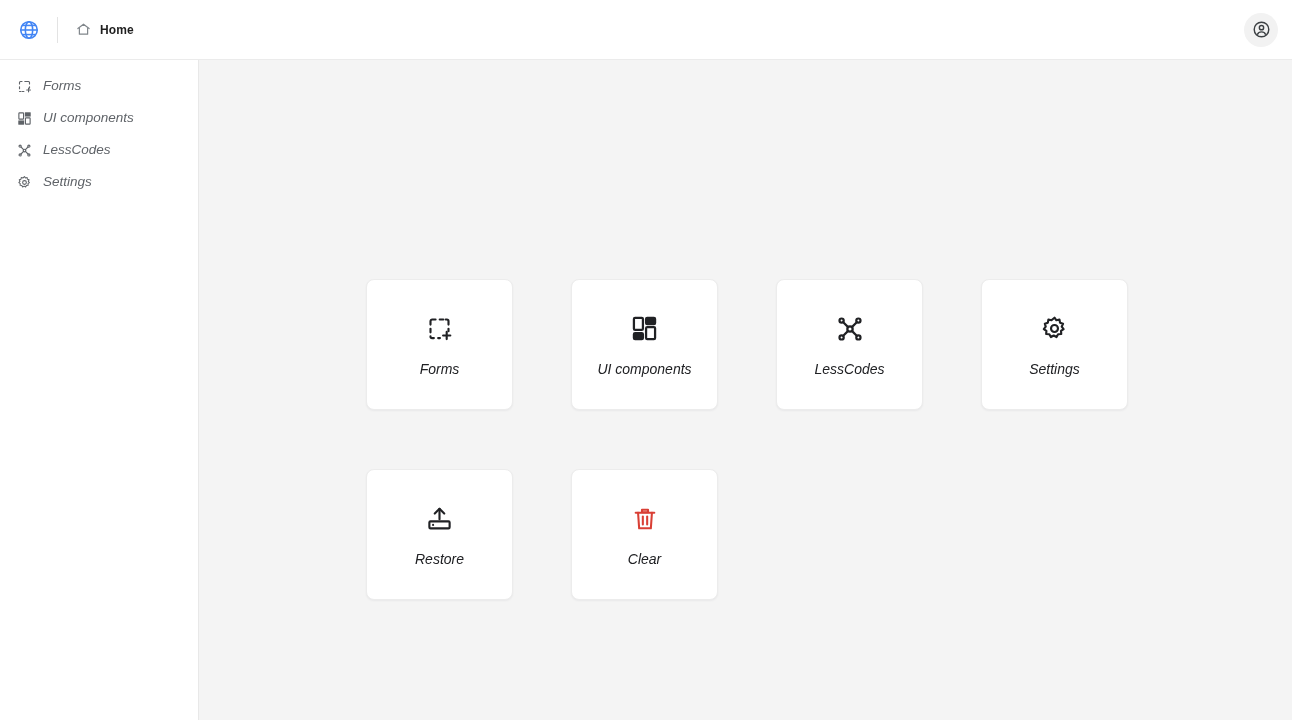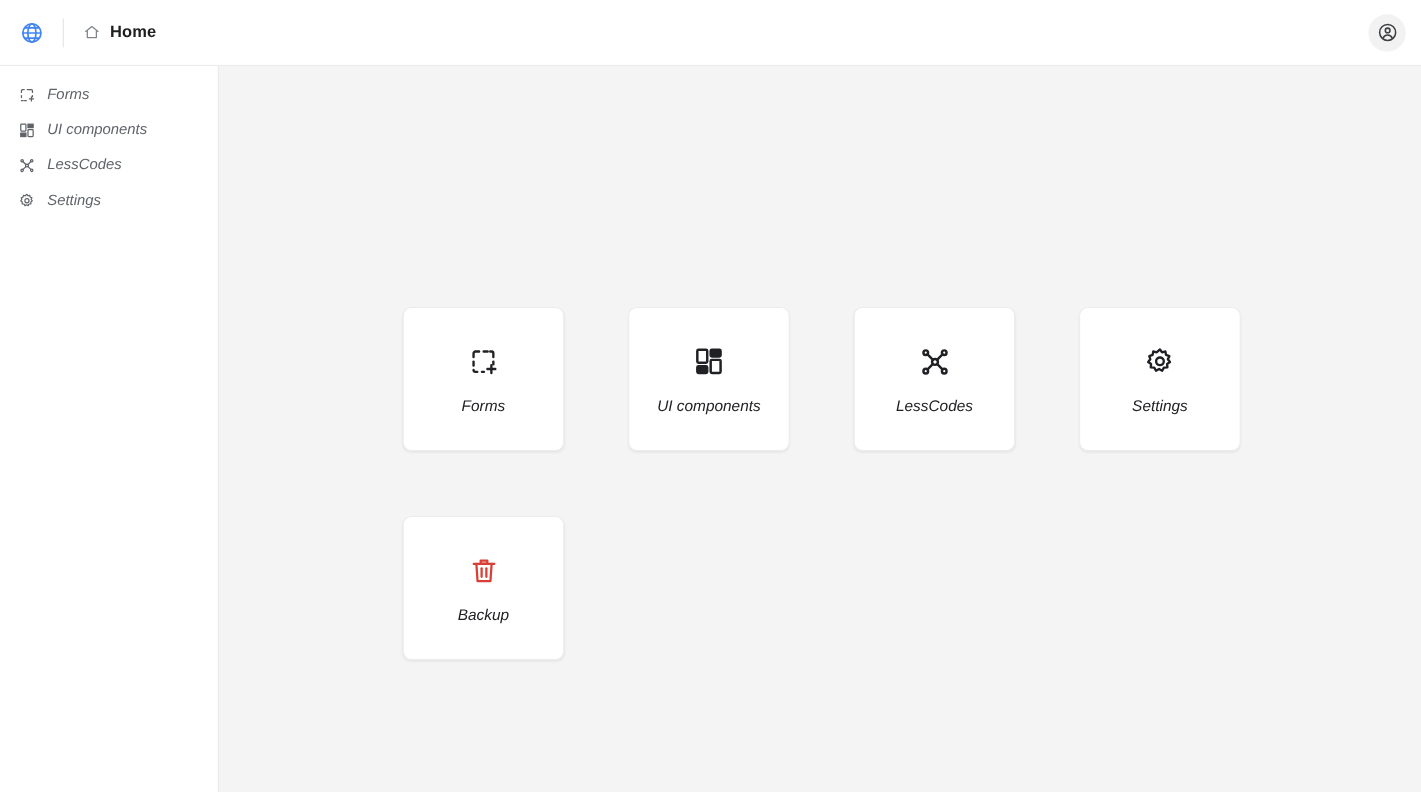--- a/index.html
+++ b/index.html
@@ -47,21 +47,21 @@
     background: #e3e3e3;
     margin-right: 18px;
   }
   .breadcrumb {
     display: flex;
     align-items: center;
     gap: 9px;
   }
   .breadcrumb-home-icon { display: block; }
   .breadcrumb-label {
-    font-size: 15px;
+    font-size: 12px;
     font-weight: 700;
     color: #1f1f1f;
     letter-spacing: .1px;
   }
   .topbar-spacer { flex: 1 1 auto; }
   .avatar-button {
     width: 34px;
     height: 34px;
     border-radius: 50%;
     background: #f2f2f2;
@@ -313,32 +313,43 @@
             <span class="tile-icon">
               <svg width="27" height="27" viewBox="0 0 24 24" fill="none" stroke="#202124" stroke-width="1.9" stroke-linejoin="round">
                 <circle cx="12" cy="12" r="3.1"></circle>
                 <path d="M12 2.4l1.7 2.3 2.7-.7.5 2.8 2.7 1-1.2 2.5 1.7 2.2-2.3 1.6.2 2.8-2.8.2-1.4 2.5-2.5-1.4-2.5 1.4-1.4-2.5-2.8-.2.2-2.8-2.3-1.6 1.7-2.2L3.4 7.8l2.7-1 .5-2.8 2.7.7z"></path>
               </svg>
             </span>
             <span class="tile-label">Settings</span>
           </div>
 
 
+          <div class="tile">
+            <span class="tile-icon">
+              <svg width="27" height="27" viewBox="0 0 24 24" fill="none" stroke="#202124" stroke-width="1.9" stroke-linecap="round" stroke-linejoin="round">
+                <path d="M12 12.6V3.4"></path>
+                <path d="M7.8 7.6 12 3.4l4.2 4.2"></path>
+                <rect x="3" y="14.6" width="18" height="6.2" rx="1"></rect>
+                <circle cx="6.3" cy="17.7" r=".95" fill="#202124" stroke="none"></circle>
+              </svg>
+            </span>
+            <span class="tile-label">Restore</span>
+          </div>
 
           <div class="tile">
             <span class="tile-icon">
               <svg width="26" height="26" viewBox="0 0 24 24" fill="none" stroke="#d93f35" stroke-width="1.9" stroke-linecap="round" stroke-linejoin="round">
                 <path d="M9.2 3.4h5.6v2.4H9.2z"></path>
                 <path d="M3.4 6.2h17.2"></path>
                 <path d="M5.6 6.2l1 14.4h10.8l1-14.4"></path>
                 <path d="M10 9.8v7.2"></path>
                 <path d="M14 9.8v7.2"></path>
               </svg>
             </span>
-            <span class="tile-label">Backup</span>
+            <span class="tile-label">Clear</span>
           </div>
 
         </div>
       </div>
     </main>
 
   </div>
 </div>
 
 </body></html>

